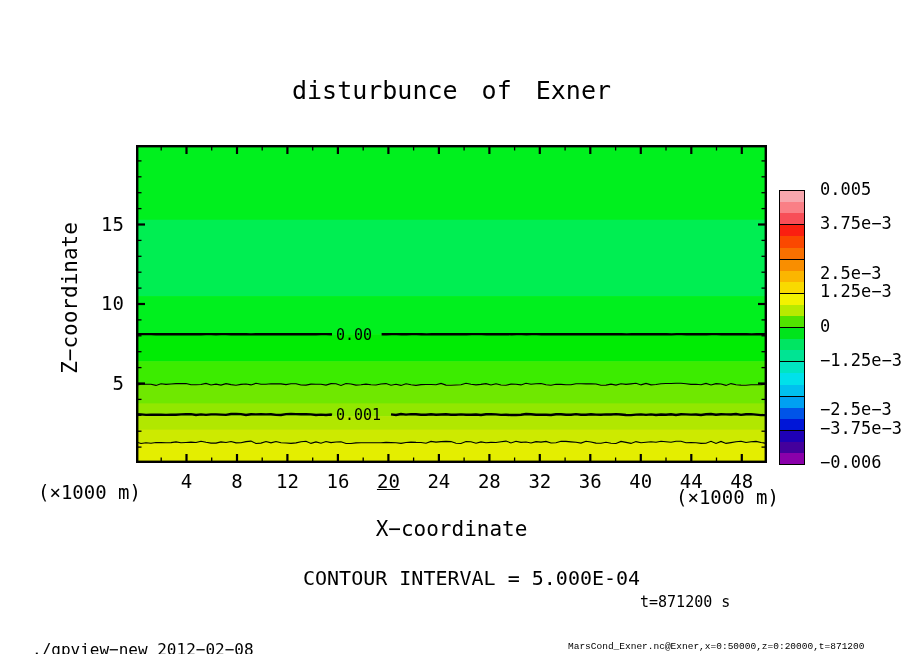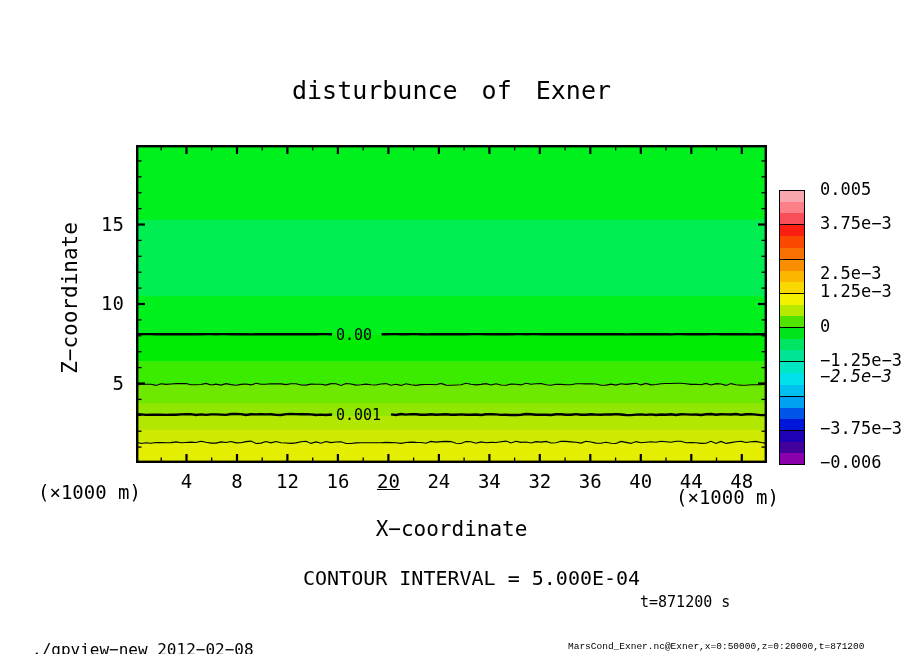--- a/index.html
+++ b/index.html
@@ -146,21 +146,21 @@
     <div class="abs ytick" style="top: 292px;">10</div>
     <div class="abs ytick" style="top: 212.5px;">15</div>
   </div>
 <div class="abs" id="x-tick-labels">
     <div class="abs xtick" style="left: 161.48px;">4</div>
     <div class="abs xtick" style="left: 211.96px;">8</div>
     <div class="abs xtick" style="left: 262.44px;">12</div>
     <div class="abs xtick" style="left: 312.92px;">16</div>
     <div class="abs xtick" style="left: 363.4px; text-decoration: underline;">20</div>
     <div class="abs xtick" style="left: 413.88px;">24</div>
-    <div class="abs xtick" style="left: 464.36px;">34</div>
+    <div class="abs xtick" style="left: 464.36px;">28</div>
     <div class="abs xtick" style="left: 514.84px;">32</div>
     <div class="abs xtick" style="left: 565.32px;">36</div>
     <div class="abs xtick" style="left: 615.8px;">40</div>
     <div class="abs xtick" style="left: 666.28px;">44</div>
     <div class="abs xtick" style="left: 716.76px;">48</div>
   </div>
 
 <div class="abs" id="y-unit-label">(×1000 m)</div>
 <div class="abs" id="x-unit-label">(×1000 m)</div>
 
@@ -180,19 +180,19 @@
     <div class="cb-box" style="background: linear-gradient(rgb(0, 160, 242) 0%, rgb(0, 160, 242) 33.4%, rgb(0, 84, 232) 33.4%, rgb(0, 84, 232) 66.7%, rgb(0, 22, 216) 66.7%, rgb(0, 22, 216) 100%);"></div>
     <div class="cb-box" style="background: linear-gradient(rgb(30, 0, 181) 0%, rgb(30, 0, 181) 33.4%, rgb(68, 0, 156) 33.4%, rgb(68, 0, 156) 66.7%, rgb(138, 0, 170) 66.7%, rgb(138, 0, 170) 100%);"></div>
   </div>
 <div class="abs" id="colorbar-labels">
     <div class="abs cb-label" style="top: 179px;">0.005</div>
     <div class="abs cb-label" style="top: 213.125px;">3.75e−3</div>
     <div class="abs cb-label" style="top: 263px;">2.5e−3</div>
     <div class="abs cb-label" style="top: 281.375px;">1.25e−3</div>
     <div class="abs cb-label" style="top: 315.5px;">0</div>
     <div class="abs cb-label" style="top: 349.625px;">−1.25e−3</div>
-    <div class="abs cb-label" style="top: 366px; font-style: italic;">−2.5e−3</div>
+    <div class="abs cb-label" style="top: 399px;">−2.5e−3</div>
     <div class="abs cb-label" style="top: 417.875px;">−3.75e−3</div>
     <div class="abs cb-label" style="top: 452px;">−0.006</div>
   </div>
 
 <div class="abs" id="footer-left">./gpview−new  2012−02−08</div>
 <div class="abs" id="footer-right">MarsCond_Exner.nc@Exner,x=0:50000,z=0:20000,t=871200</div>
 
 </body></html>

